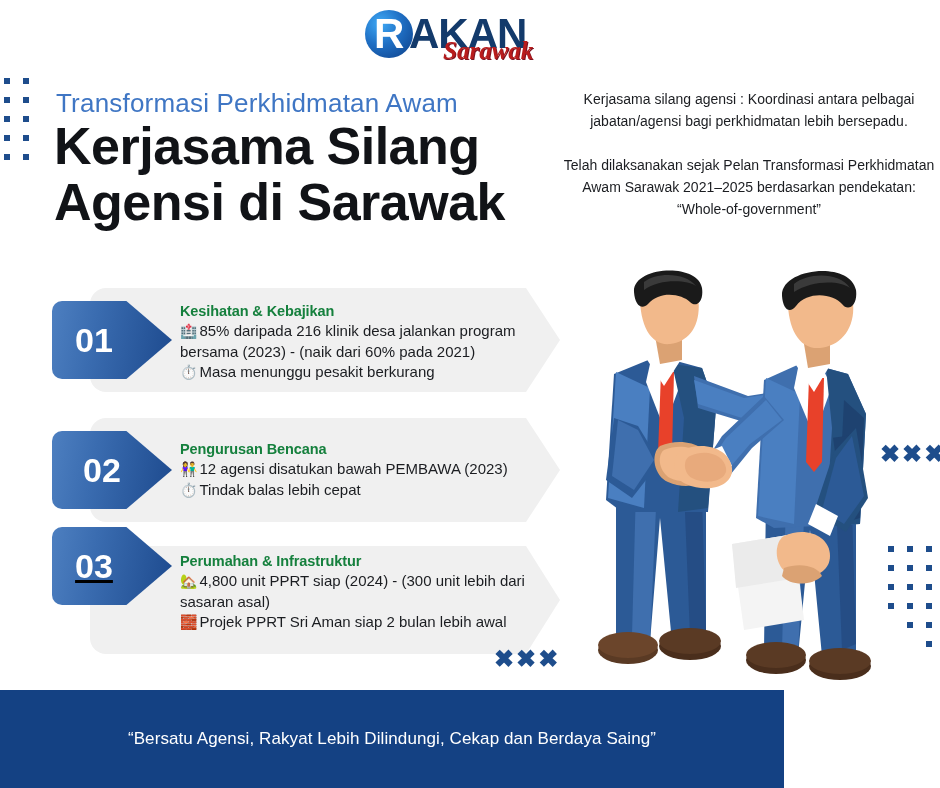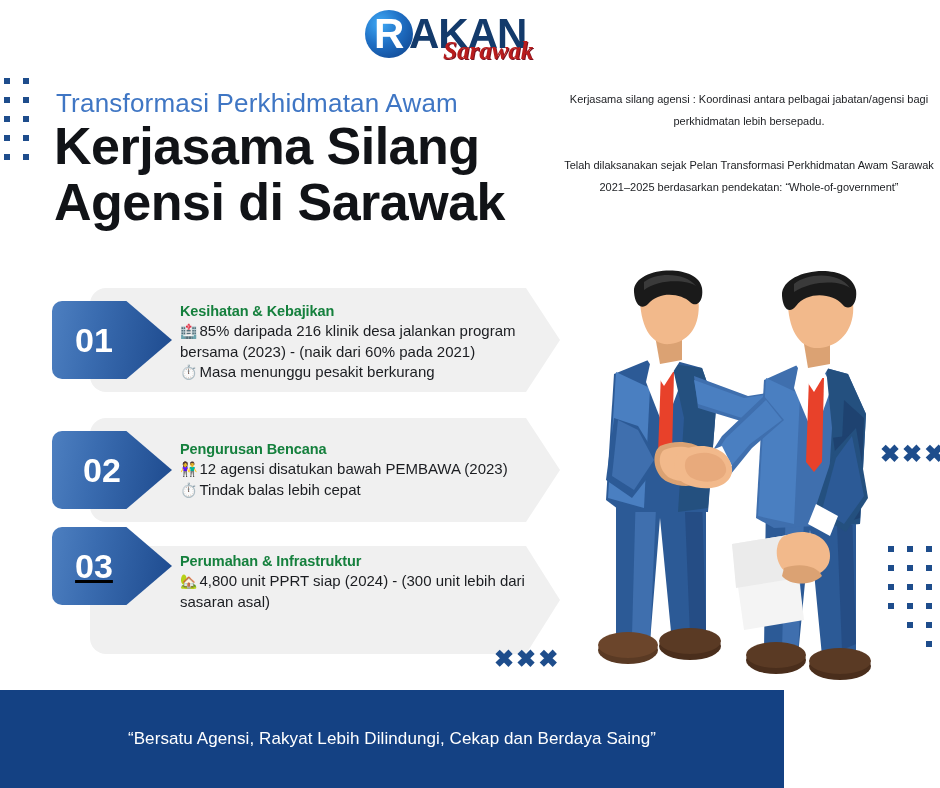--- a/index.html
+++ b/index.html
@@ -61,21 +61,21 @@
     position: absolute; left: 54px; top: 118px; width: 520px;
     font-size: 52px; line-height: 56px; font-weight: bold;
     color: #111317; letter-spacing: -0.5px;
   }
 
   
   .intro {
     position: absolute; left: 560px; top: 88px; width: 378px;
     text-align: center; color: #1b1d21;
   }
-  .intro p { font-size: 11px; line-height: 22px; }
+  .intro p { font-size: 14px; line-height: 22px; }
   .intro p + p { margin-top: 22px; }
 
   
   .card {
     position: absolute; left: 90px; width: 470px;
     background: #f0f0f0;
     border-radius: 16px 0 0 16px;
     -webkit-clip-path: polygon(0 0, calc(100% - 34px) 0, 100% 50%, calc(100% - 34px) 100%, 0 100%);
     clip-path: polygon(0 0, calc(100% - 34px) 0, 100% 50%, calc(100% - 34px) 100%, 0 100%);
   }
@@ -197,20 +197,23 @@
   </div>
 
   <div class="card" id="card-3"></div>
   <div class="badge" id="badge-3">
     <span>03</span>
   </div>
   <div class="card-body" id="body-3">
     <div class="card-title">Perumahan &amp; Infrastruktur</div>
     <div class="card-line">
       <span class="ic">🏡</span><span>4,800 unit PPRT siap (2024) - (300 unit lebih dari sasaran asal)</span>
+    </div>
+    <div class="card-line">
+      <span class="ic">🧱</span><span>Projek PPRT Sri Aman siap 2 bulan lebih awal</span>
     </div>
   </div>
 
   <div class="xmarks" id="x-left">✖✖✖</div>
   <div class="xmarks" id="x-right">✖✖✖</div>
 
   <div class="dotgrid" id="dots-right">
       <i style="left: 0px; top: 0px;"></i>
       <i style="left: 19px; top: 0px;"></i>
       <i style="left: 38px; top: 0px;"></i>

